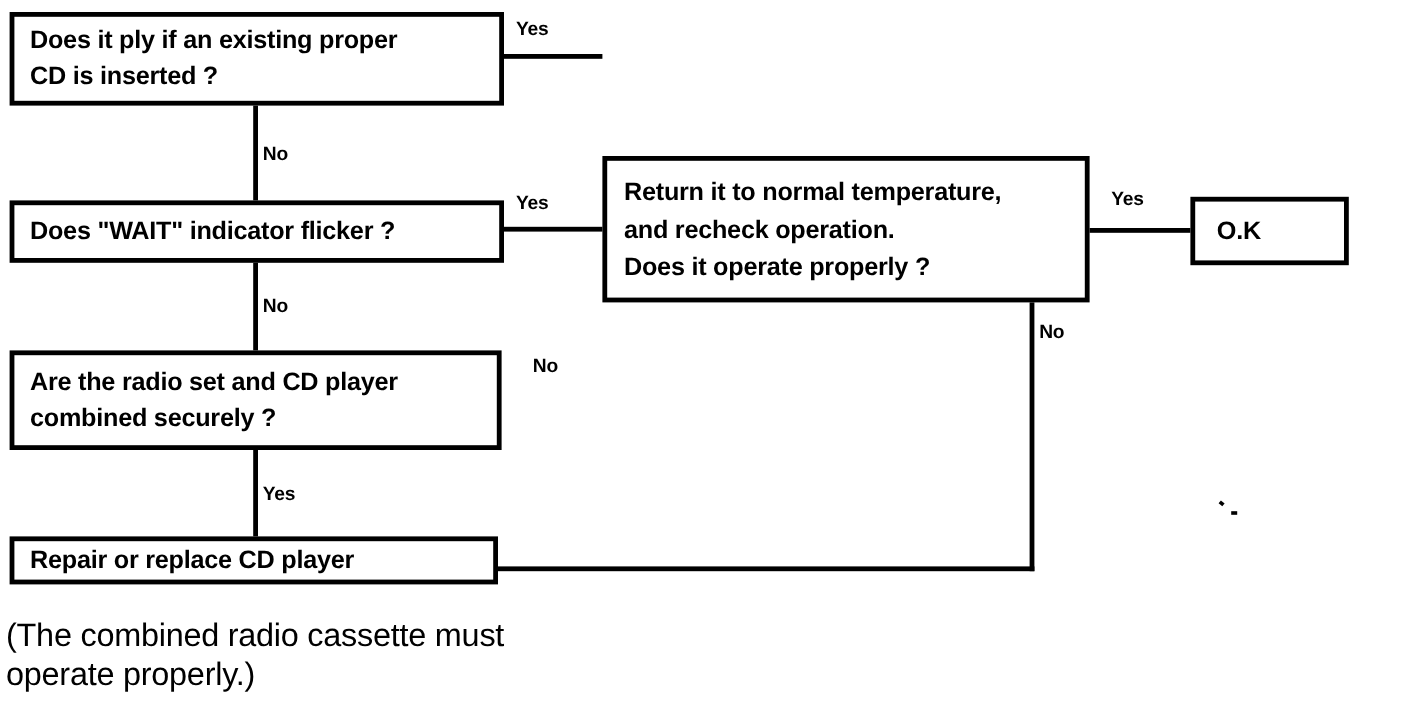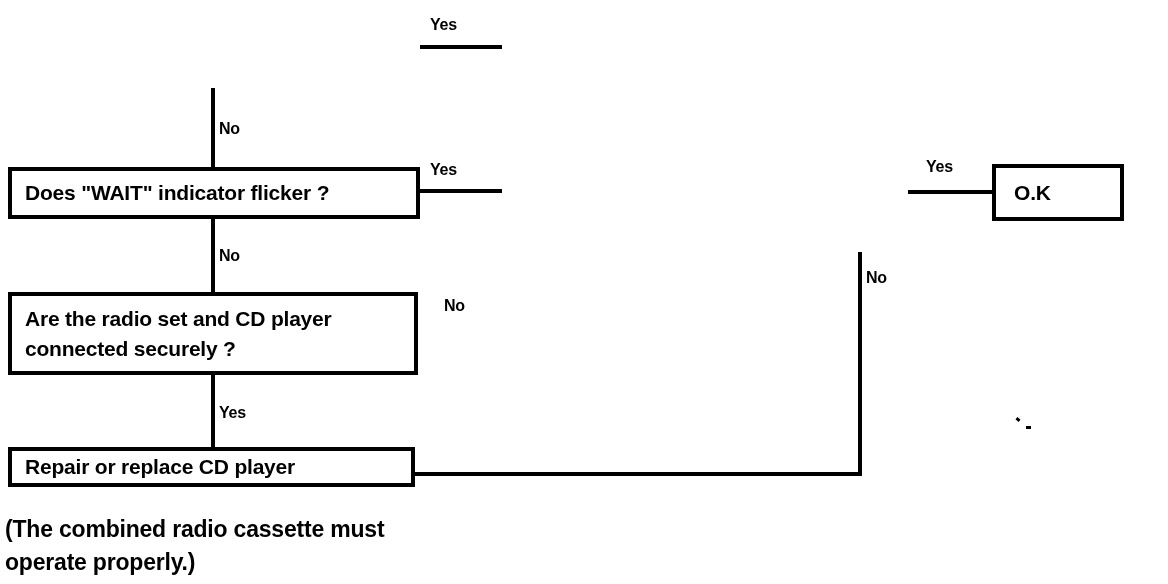--- a/index.html
+++ b/index.html
@@ -26,21 +26,21 @@
 
   .line { position:absolute; background:#000; }
 
   .elabel {
     position:absolute; font-weight:bold; font-size:16px; line-height:26px;
     letter-spacing:-0.2px; white-space:nowrap;
   }
 
   .note {
     position:absolute; left:5px; top:513px; width:460px;
-    font-weight:bold; font-size:23px; line-height:33px;
+    font-weight:normal; font-size:27px; line-height:33px;
     letter-spacing:-0.2px; white-space:pre-line;
   }
 
   .speck { position:absolute; background:#000; }
   #speck1 { left:1016px; top:418px; width:4px; height:3px; transform:rotate(40deg); }
   #speck2 { left:1026px; top:426px; width:5px; height:3px; }
 
   
   #b-qplay   { left:8px;   top:10px;  width:412px; height:78px;  }
   #b-replace { left:502px; top:22px;  width:408px; height:52px;  }
@@ -68,34 +68,43 @@
   #lab-wait-no   { left:219px; top:243px; }
   #lab-conn-no   { left:444px; top:293px; }
   #lab-conn-yes  { left:219px; top:400px; }
   #lab-temp-no   { left:866px; top:265px; }
 </style>
 </head>
 <body>
 
 <div class="canvas">
 
+  <div class="node" id="b-qplay">
+    <span class="txt">Does it ply if an existing proper
+CD is inserted ?</span>
+  </div>
 
 
   <div class="node" id="b-qwait">
     <span class="txt">Does "WAIT" indicator flicker ?</span>
   </div>
 
+  <div class="node" id="b-return">
+    <span class="txt">Return it to normal temperature,
+and recheck operation.
+Does it operate properly ?</span>
+  </div>
 
   <div class="node" id="b-ok">
     <span class="txt">O.K</span>
   </div>
 
   <div class="node" id="b-qconn">
     <span class="txt">Are the radio set and CD player
-connected securely ?</span>
+combined securely ?</span>
   </div>
 
   <div class="node" id="b-repair">
     <span class="txt">Repair or replace CD player</span>
   </div>
 
   <div class="line" id="l-qplay-replace"></div>
   <div class="line" id="l-qplay-qwait"></div>
   <div class="line" id="l-qwait-return"></div>
   <div class="line" id="l-return-ok"></div>

